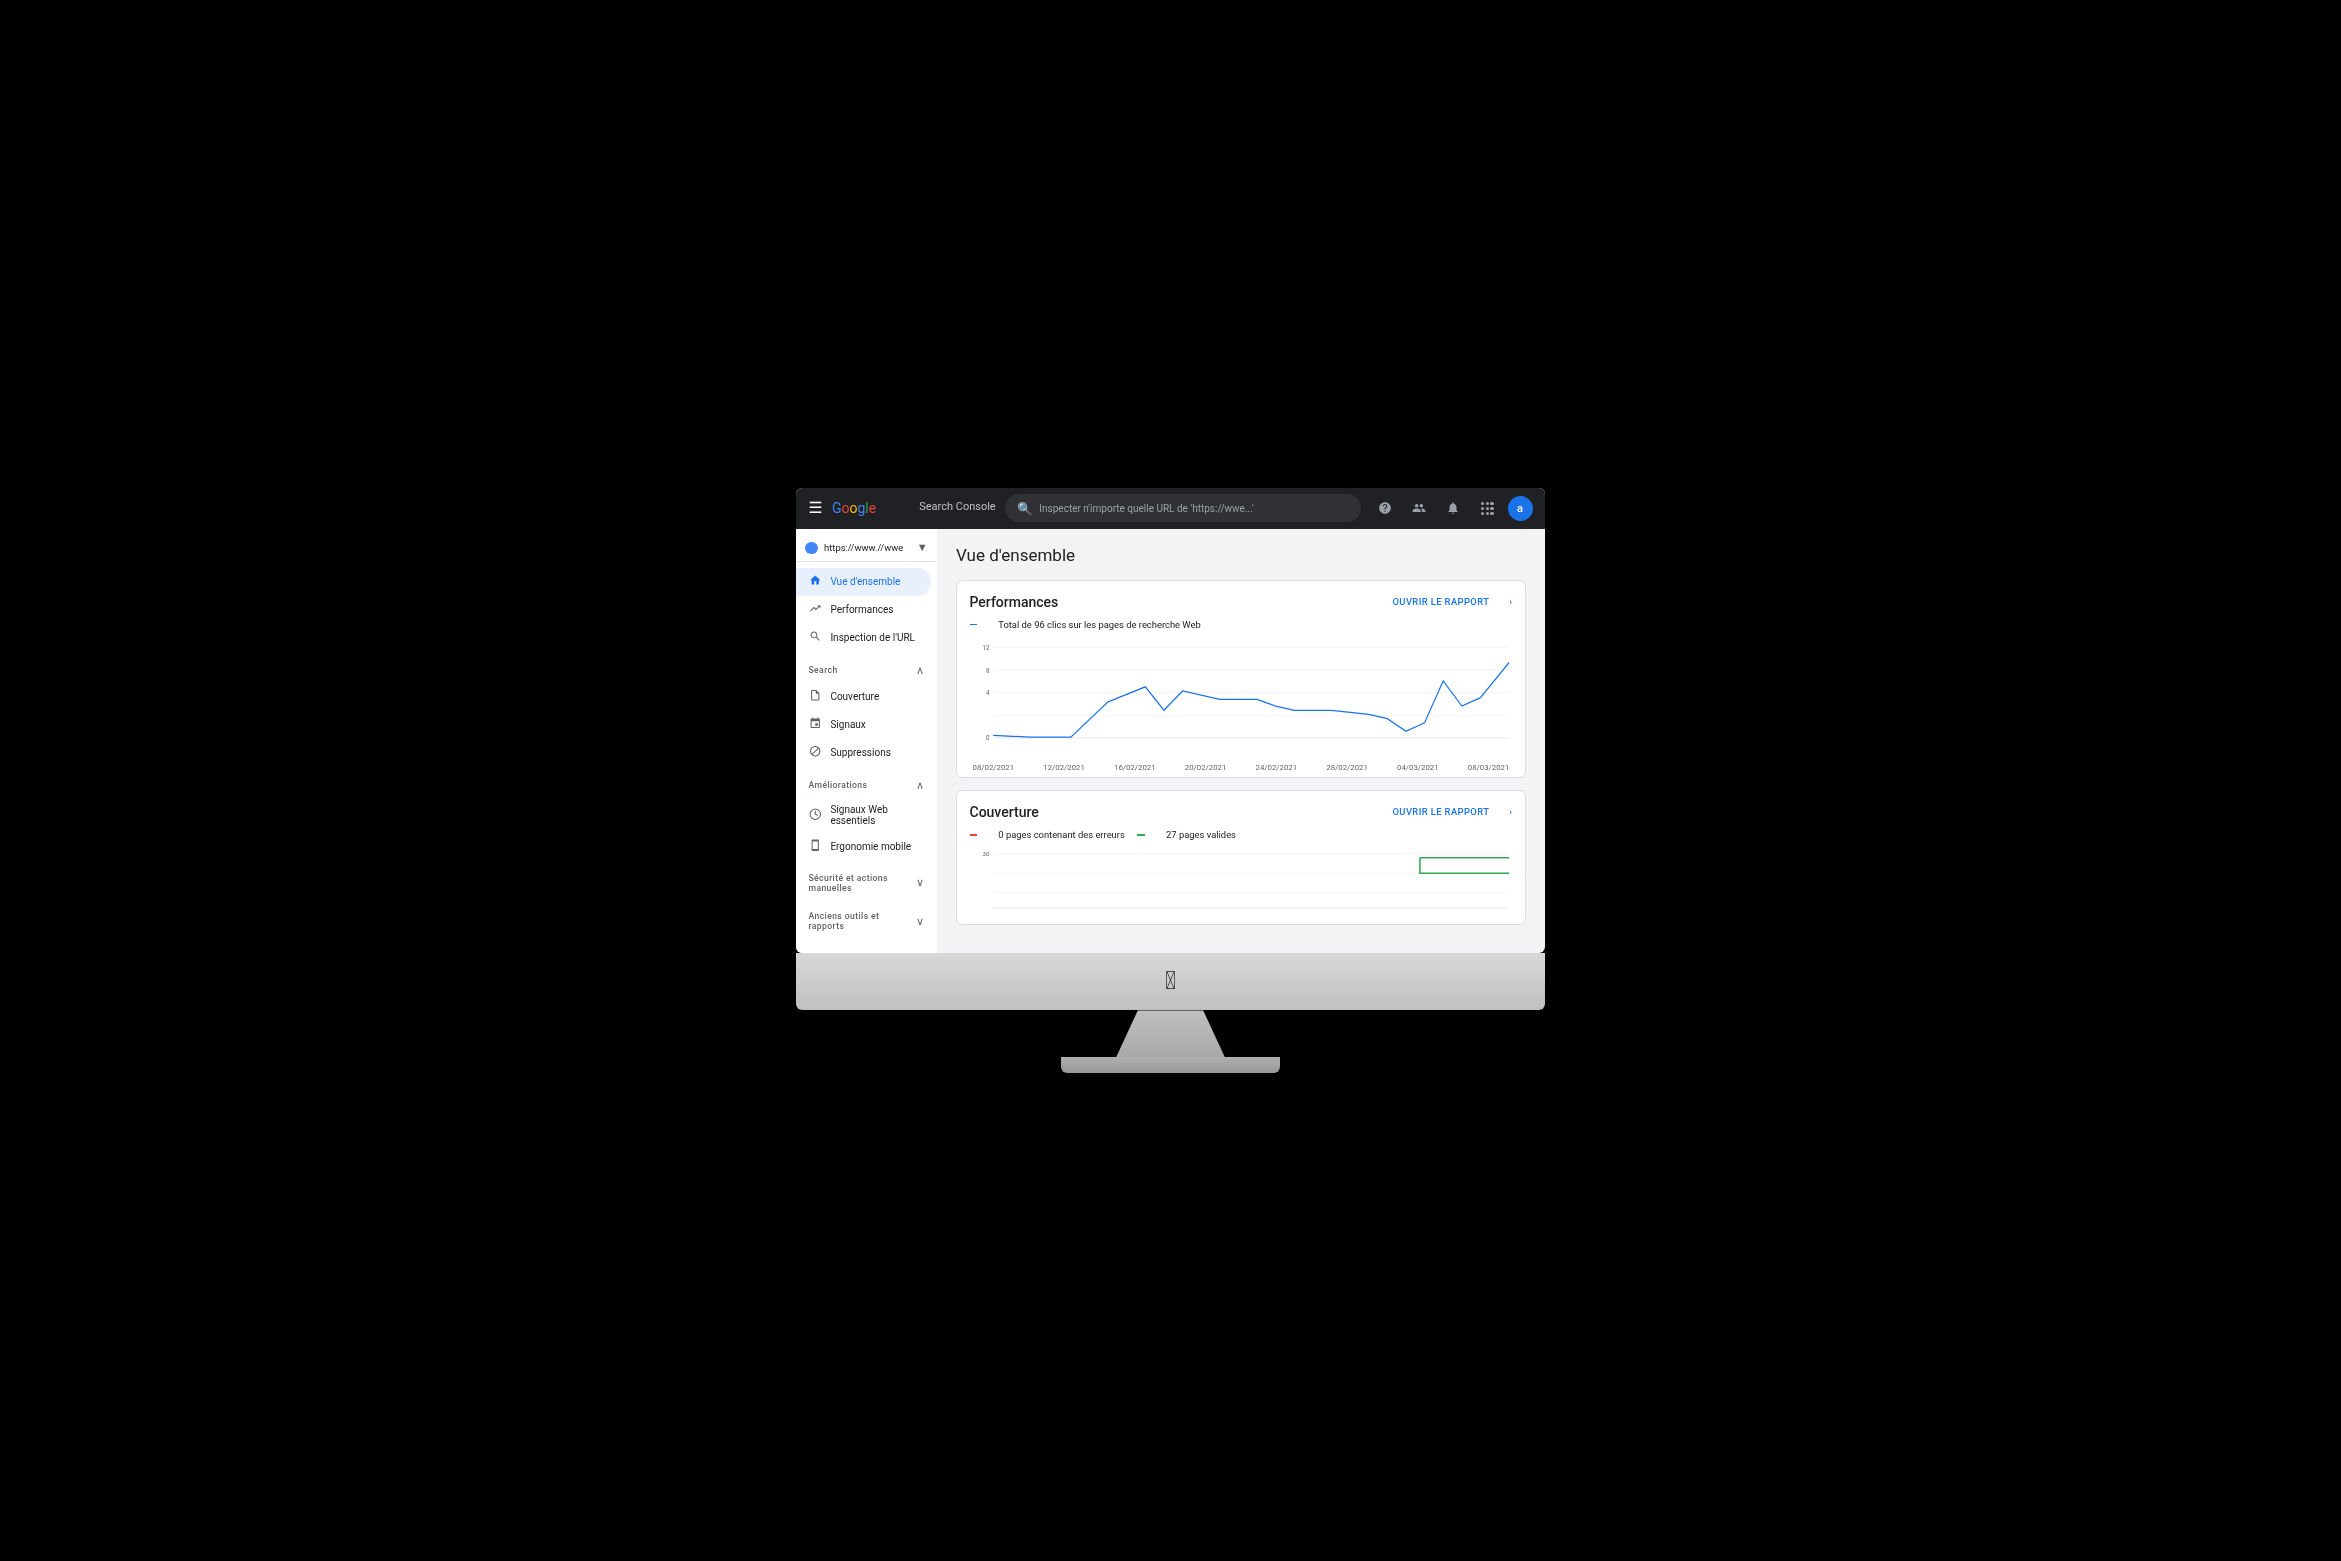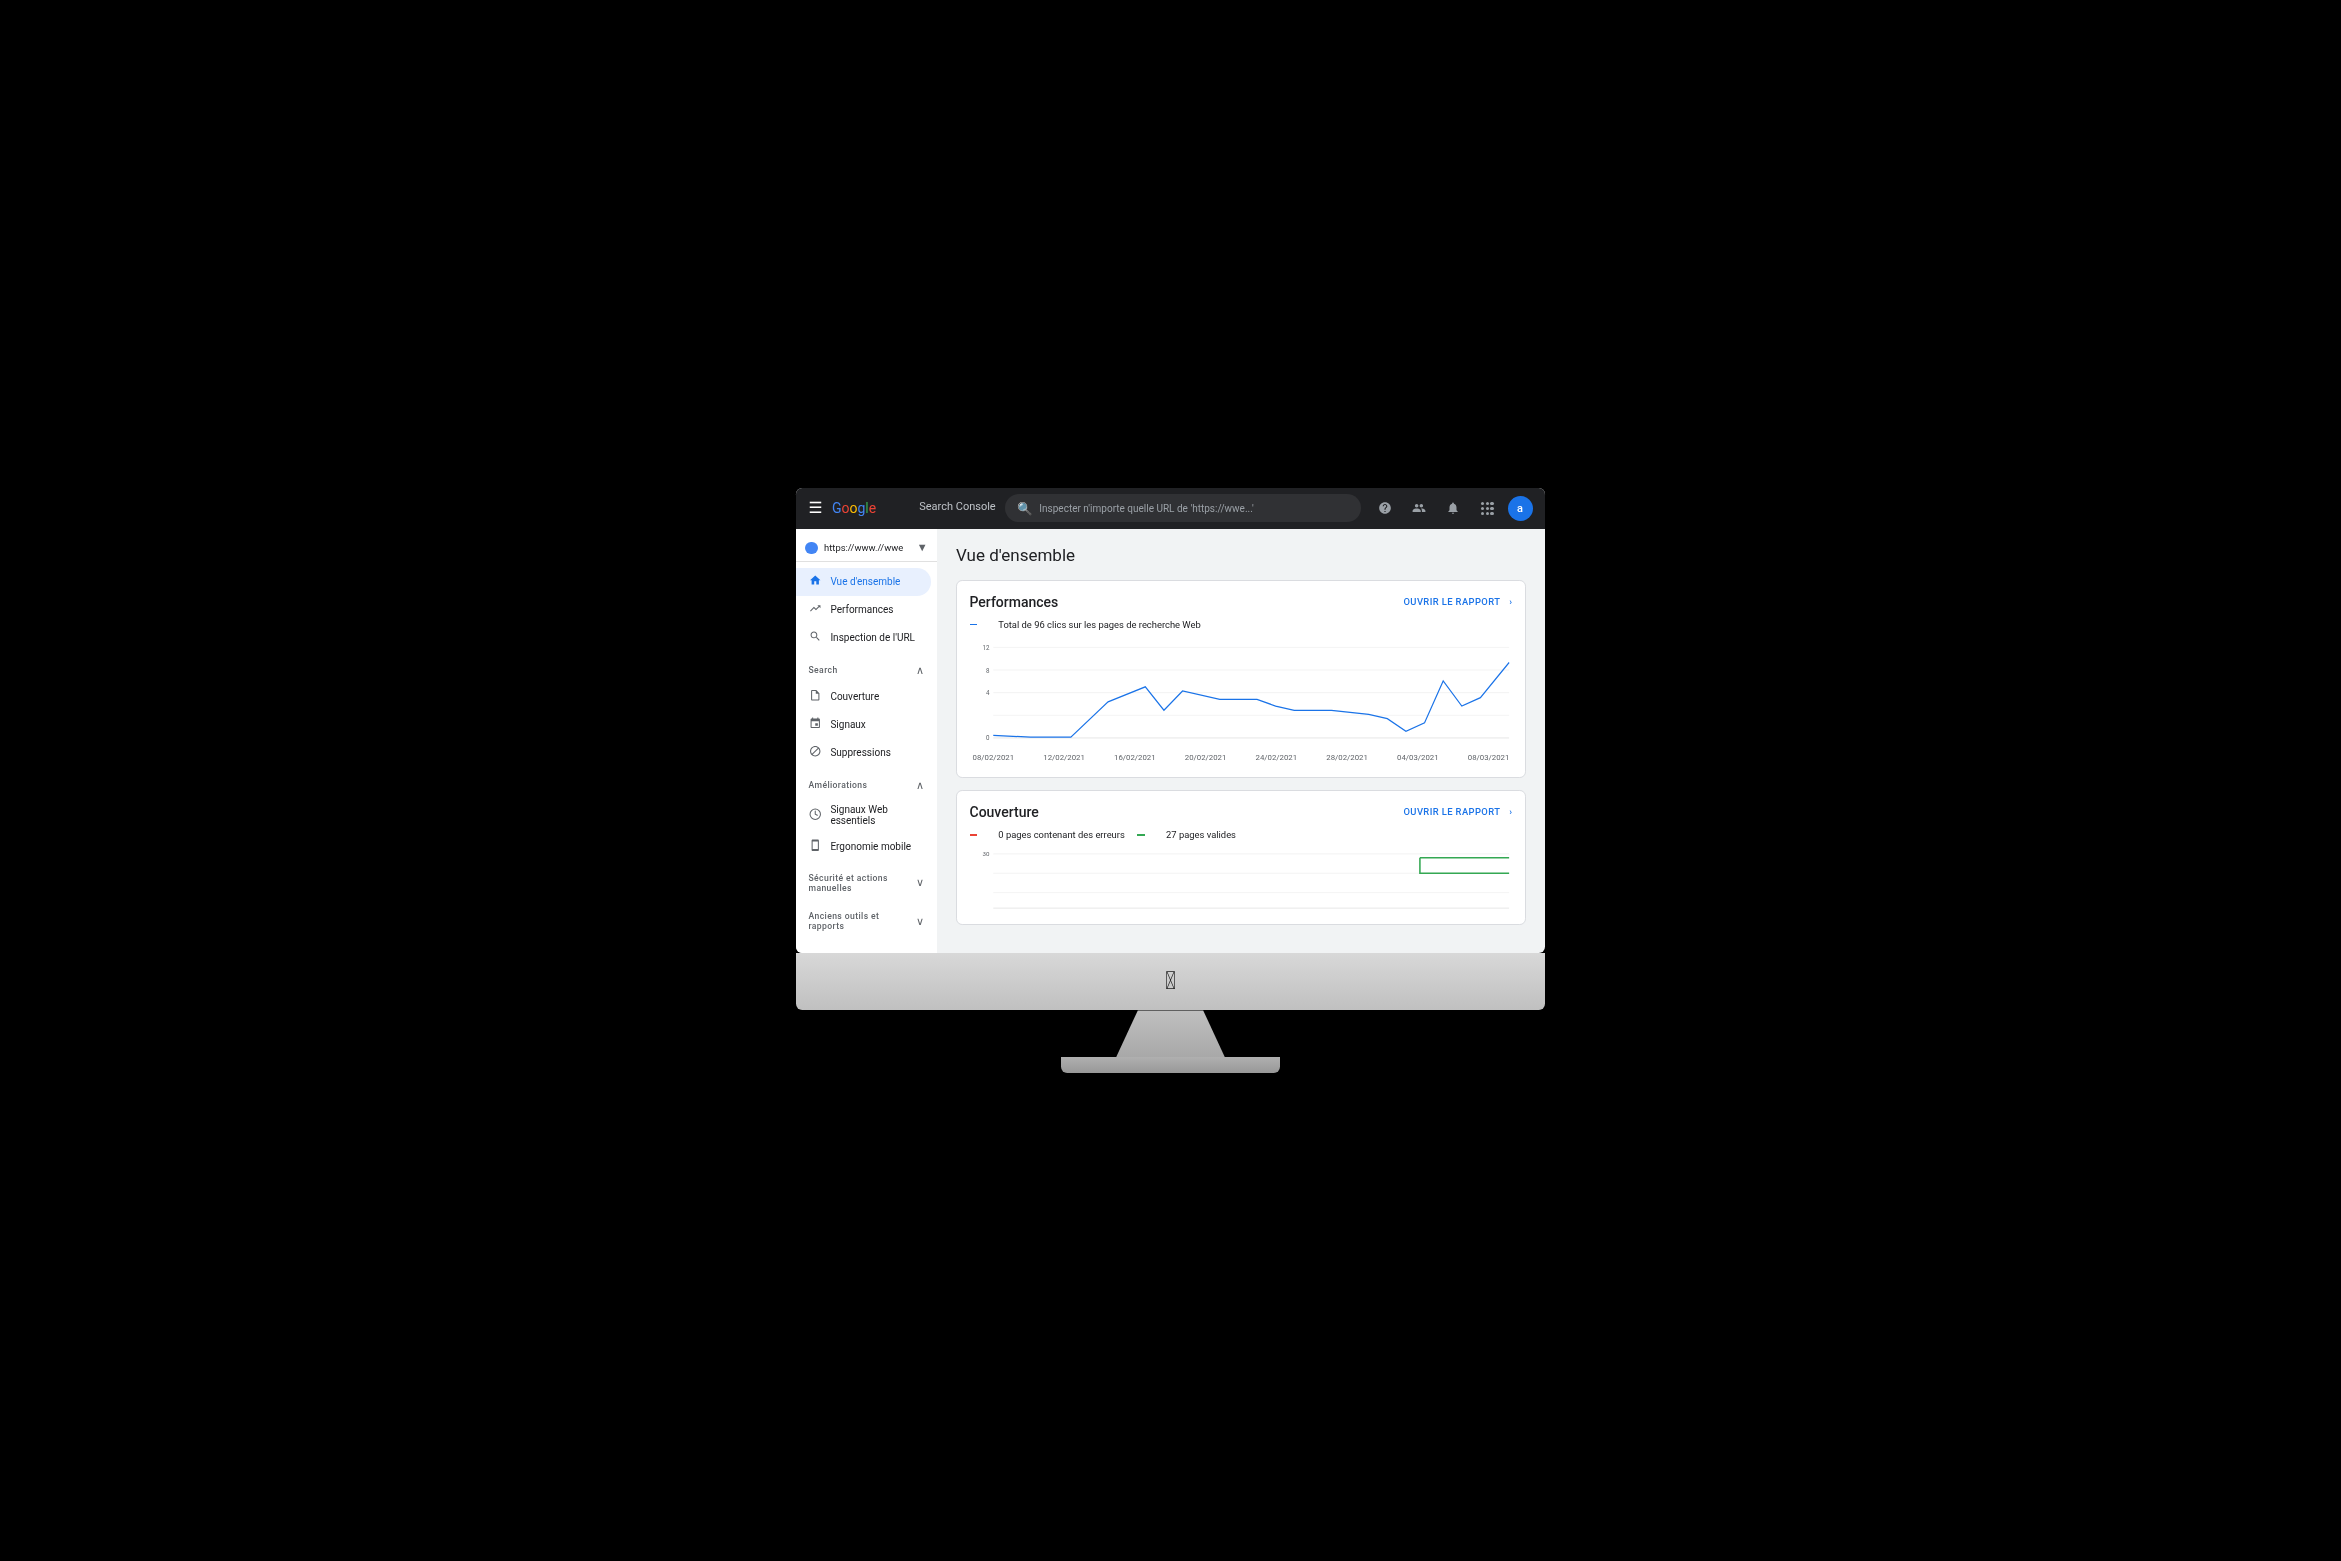--- a/index.html
+++ b/index.html
@@ -263,21 +263,21 @@
       color: #202124;
     }
 
     .card-report-link {
       color: #1a73e8;
       font-size: 9.4px;
       font-weight: 500;
       cursor: pointer;
       display: flex;
       align-items: center;
-      gap: 9px;
+      gap: 20px;
       text-transform: uppercase;
       letter-spacing: 0.4px;
     }
 
     .legend-row {
       display: flex;
       align-items: center;
       gap: 12.5px;
       margin-bottom: 9.4px;
       flex-wrap: wrap;
@@ -308,21 +308,21 @@
     }
 
     .chart-svg {
       width: 100%;
       height: 109px;
     }
 
     .chart-labels {
       display: flex;
       justify-content: space-between;
-      margin-top: 2px;
+      margin-top: 12px;
       padding: 0 3.1px;
       gap: 17px;
     }
 
     .chart-label {
       font-size: 7.8px;
       color: #5f6368;
     }
 
     .monitor-neck {

